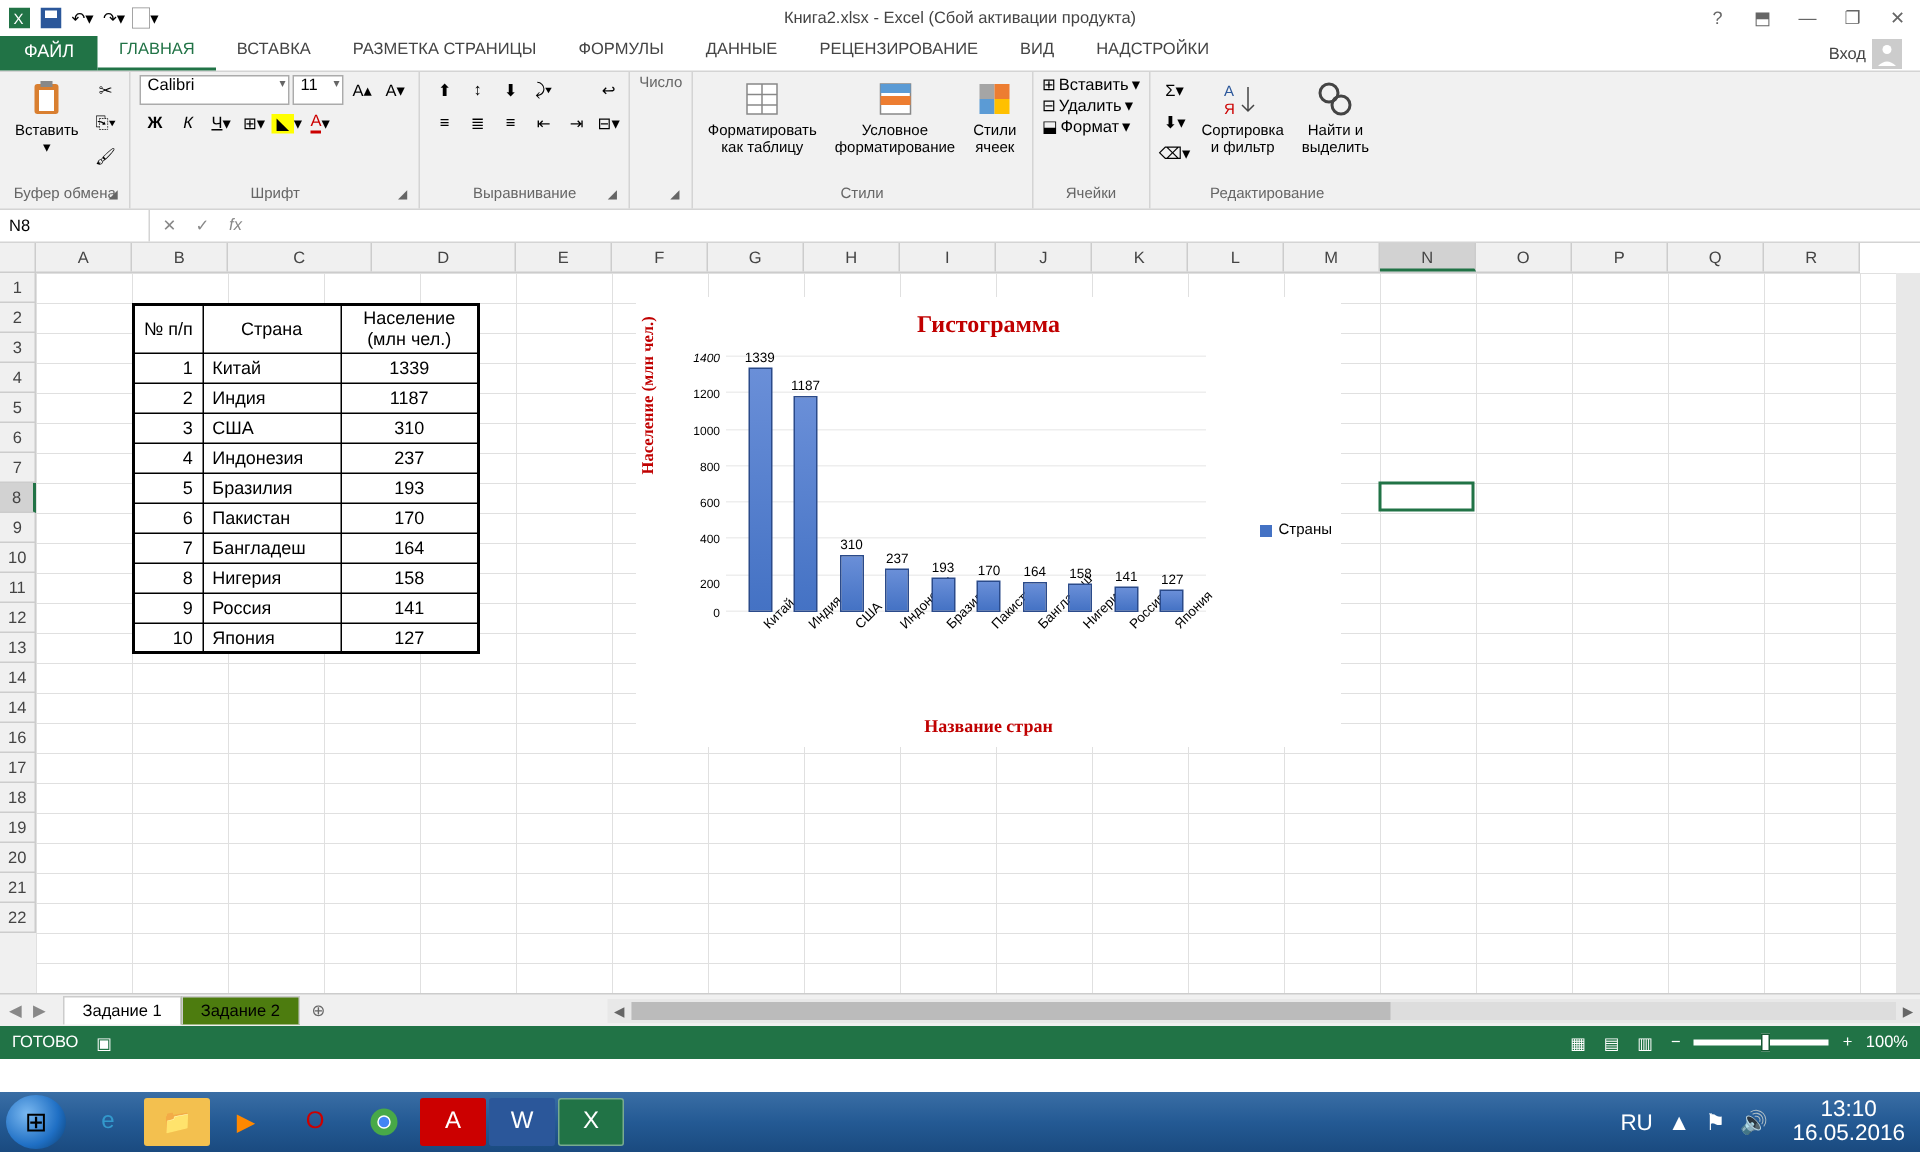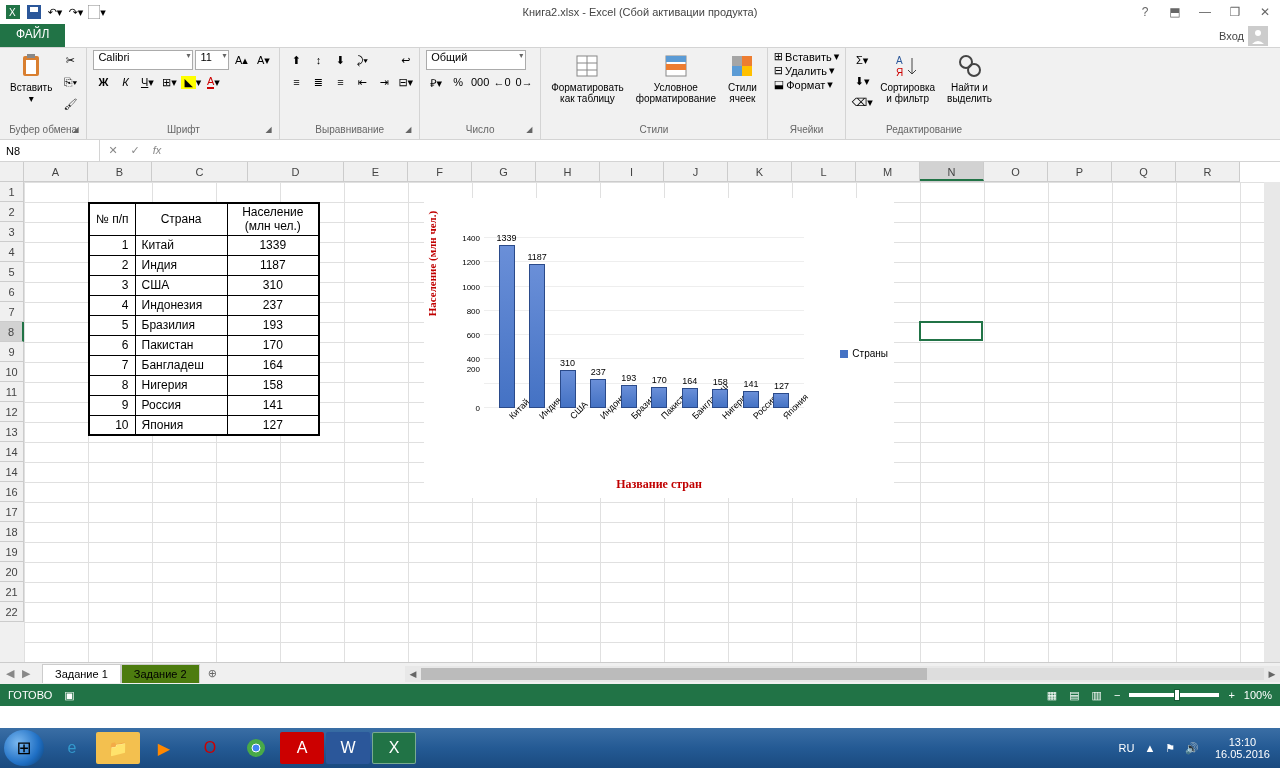--- a/index.html
+++ b/index.html
@@ -88,21 +88,21 @@
 .sb-btn { cursor: pointer; padding: 0 3px; }
 .zoom-slider { width: 90px; height: 4px; background: #fff; position: relative; cursor: pointer; }
 .zoom-thumb { position: absolute; left: 50%; top: -4px; width: 6px; height: 12px; background: #fff; border: 1px solid #165934; }
 
 .taskbar { position: absolute; bottom: 0; left: 0; right: 0; height: 40px; background: linear-gradient(#3a6ea5 0%, #245a94 50%, #1a4a7f 100%); display: flex; align-items: center; padding: 0 4px; }
 .start-orb { width: 40px; height: 36px; border-radius: 50%; background: radial-gradient(circle at 35% 35%, #7ab8f0, #1f6fc4 60%, #0a3a6a); display: flex; align-items: center; justify-content: center; cursor: pointer; }
 .start-flag { font-size: 18px; }
 .tb-apps { display: flex; gap: 2px; margin-left: 6px; }
 .tb-app { width: 44px; height: 32px; border-radius: 2px; display: flex; align-items: center; justify-content: center; cursor: pointer; font-size: 16px; }
 .tb-app.active { background: rgba(255,255,255,0.25); border: 1px solid rgba(255,255,255,0.4); }
-.tb-tray { margin-left: auto; display: flex; gap: 10px; align-items: center; color: #fff; font-size: 11px; }
+.tb-tray { margin-left: auto; display: flex; gap: 10px; align-items: center; color: #fff; font-size: 15px; }
 .tb-clock { text-align: center; line-height: 1.1; padding: 0 6px; }
 
 svg { display: block; }
 </style>
 </head>
 <body>
 
 <div class="titlebar">
   <div class="qat">
     <div class="qat-btn">
@@ -128,20 +128,30 @@
     <div class="win-btn">?</div>
     <div class="win-btn">⬒</div>
     <div class="win-btn">—</div>
     <div class="win-btn">❐</div>
     <div class="win-btn">✕</div>
   </div>
 </div>
 
 <div class="tabbar">
   <div class="tab-file">ФАЙЛ</div>
+  <div id="tabs-container" style="display: flex;">
+      <div class="tab active">ГЛАВНАЯ</div>
+      <div class="tab">ВСТАВКА</div>
+      <div class="tab">РАЗМЕТКА СТРАНИЦЫ</div>
+      <div class="tab">ФОРМУЛЫ</div>
+      <div class="tab">ДАННЫЕ</div>
+      <div class="tab">РЕЦЕНЗИРОВАНИЕ</div>
+      <div class="tab">ВИД</div>
+      <div class="tab">НАДСТРОЙКИ</div>
+    </div>
   <div class="tab-login">
       <span>Вход</span>
       <svg width="20" height="20">
         <rect width="20" height="20" fill="#ccc"></rect>
         <circle cx="10" cy="7" r="3" fill="#fff"></circle>
         <path d="M4 18 Q10 12 16 18" fill="#fff"></path>
       </svg>
     </div>
 </div>
 
@@ -213,32 +223,20 @@
       <div class="rcol">
         <div class="rbtn-sm" style="width:auto">↩</div>
         <div class="rbtn-sm" style="width:auto">⊟▾</div>
       </div>
     </div>
     <div class="rgroup-label">Выравнивание</div>
     <div class="dialog-launcher">◢</div>
   </div>
 
   <div class="rgroup">
-    <div class="rgroup-body">
-      <div class="rcol">
-        <div class="combo" style="width:100px">Общий</div>
-        <div class="rrow">
-          <div class="rbtn-sm">₽▾</div>
-          <div class="rbtn-sm">%</div>
-          <div class="rbtn-sm">000</div>
-          <div class="rbtn-sm">←0</div>
-          <div class="rbtn-sm">0→</div>
-        </div>
-      </div>
-    </div>
     <div class="rgroup-label">Число</div>
     <div class="dialog-launcher">◢</div>
   </div>
 
   <div class="rgroup">
     <div class="rgroup-body">
       <div class="rbtn-big">
           <svg class="ic">
             <rect x="4" y="4" width="20" height="20" fill="#fff" stroke="#888"></rect>
             <line x1="4" y1="11" x2="24" y2="11" stroke="#888"></line>
@@ -430,38 +428,39 @@
               </tr>
               <tr>
                 <td class="num" style="width: 42px;">10</td>
                 <td style="width: 92px;">Япония</td>
                 <td class="ctr" style="width: 92px;">127</td>
               </tr>
             </tbody>
         </table>
 
         <div class="chartbox">
+          <div class="chart-title">Гистограмма</div>
           <div class="chart-ylabel">Население (млн чел.)</div>
           <div class="chart-plot" id="chart-plot">
               <div class="gridline" style="bottom: 0px;"></div>
               <div class="ytick" style="bottom: -5px;">0</div>
               <div class="gridline" style="bottom: 24.2857px;"></div>
-              <div class="ytick" style="bottom: 34px;">200</div>
+              <div class="ytick" style="bottom: 14px;">200</div>
               <div class="gridline" style="bottom: 48.5714px;"></div>
               <div class="ytick" style="bottom: 43.5714px;">400</div>
               <div class="gridline" style="bottom: 72.8571px;"></div>
               <div class="ytick" style="bottom: 67.8571px; margin-top: 24px;">600</div>
               <div class="gridline" style="bottom: 97.1429px;"></div>
               <div class="ytick" style="bottom: 92.1429px;">800</div>
               <div class="gridline" style="bottom: 121.429px;"></div>
               <div class="ytick" style="bottom: 116.429px;">1000</div>
               <div class="gridline" style="bottom: 145.714px;"></div>
               <div class="ytick" style="bottom: 140.714px;">1200</div>
               <div class="gridline" style="bottom: 170px;"></div>
-              <div class="ytick" style="bottom: 165px;">1400</div>
+              <div class="ytick" style="bottom: 165px; font-style: italic;">1400</div>
               <div class="bar" style="left: 14.5455px; height: 162.593px;"></div>
               <div class="bar-label" style="left: 14.5455px; bottom: 164.593px;">1339</div>
               <div class="bar-cat" style="left: 22.5455px; top: 176px;">Китай</div>
               <div class="bar" style="left: 45.0909px; height: 144.136px;"></div>
               <div class="bar-label" style="left: 45.0909px; bottom: 146.136px;">1187</div>
               <div class="bar-cat" style="left: 53.0909px; top: 176px;">Индия</div>
               <div class="bar" style="left: 75.6364px; height: 37.6429px;"></div>
               <div class="bar-label" style="left: 75.6364px; bottom: 39.6429px;">310</div>
               <div class="bar-cat" style="left: 83.6364px; top: 176px;">США</div>
               <div class="bar" style="left: 106.182px; height: 28.7786px;"></div>

